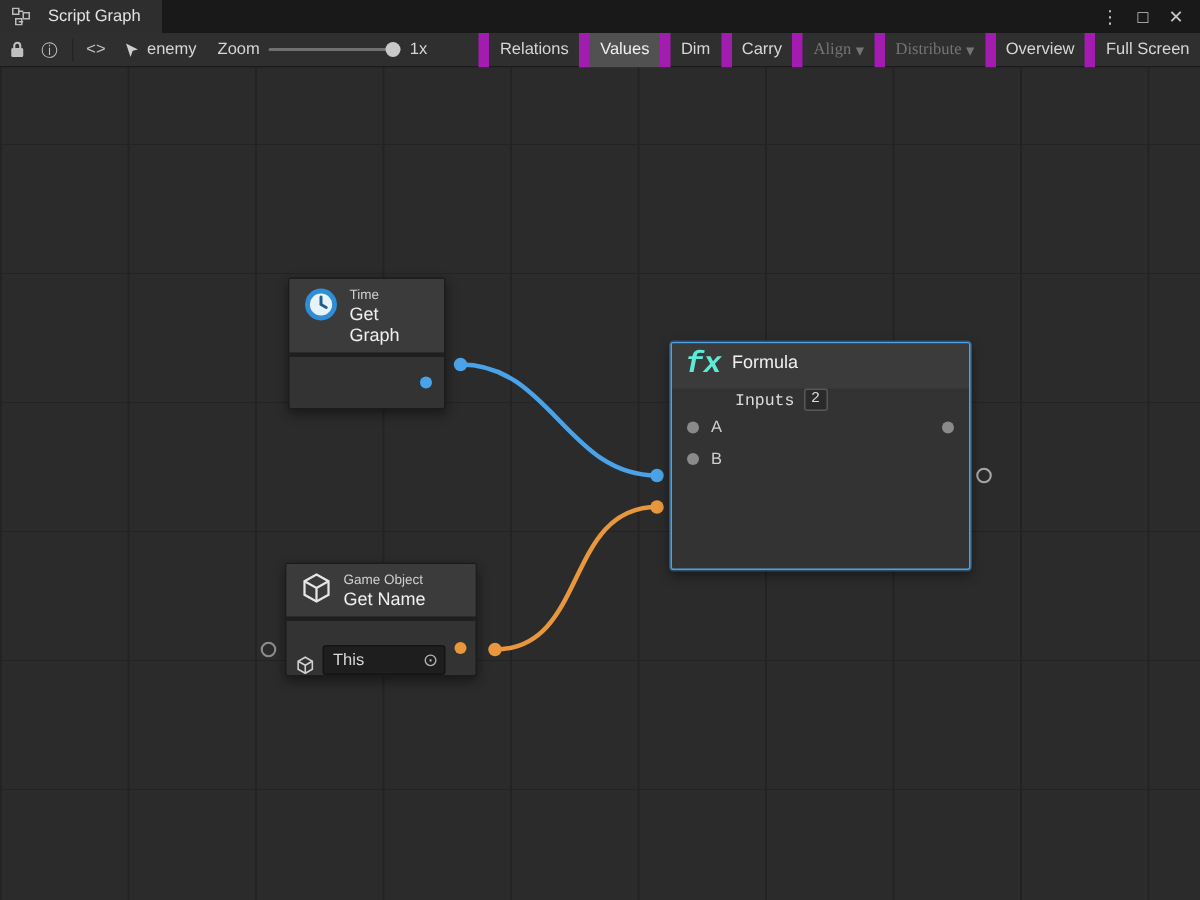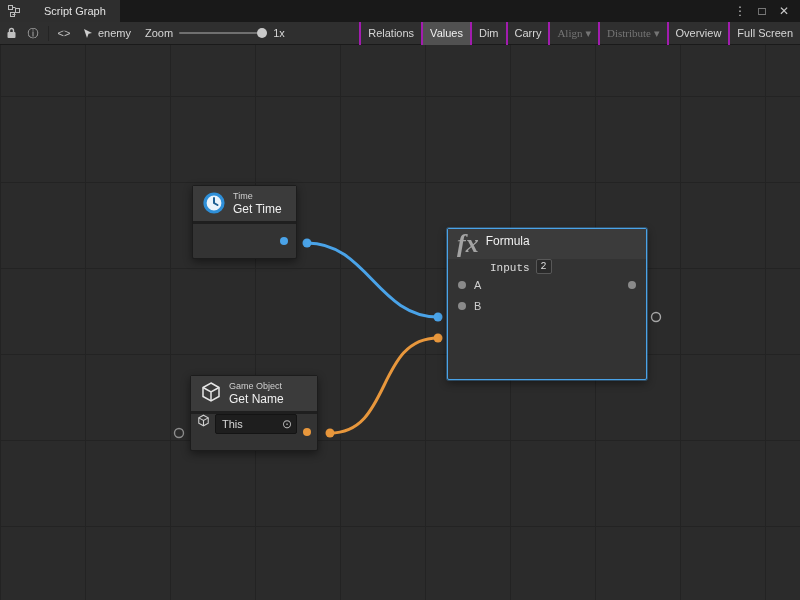--- a/index.html
+++ b/index.html
@@ -1,37 +1,37 @@
 <!DOCTYPE html>
 <html><head>
 <meta charset="utf-8">
 <style>
   * { margin:0; padding:0; box-sizing:border-box; }
   html,body { width:800px; height:600px; overflow:hidden; background:#2b2b2b;
     font-family:"Liberation Sans", sans-serif; color:#ddd; -webkit-font-smoothing:antialiased; }
 
   
   .titlebar { height:22px; background:#191919; display:flex; align-items:stretch; }
-  .tab { display:flex; align-items:center; gap:24px; background:#2e2e2e; padding:0 14px 0 8px;
+  .tab { display:flex; align-items:center; gap:12px; background:#2e2e2e; padding:0 14px 0 8px;
     font-size:11px; color:#e2e2e2; }
   .win-controls { margin-left:auto; display:flex; align-items:center; gap:2px; padding-right:6px; }
   .win-btn { width:20px; text-align:center; font-size:12px; color:#c8c8c8; cursor:default; }
 
   
   .toolbar { height:23px; background:#2f2f2f; border-bottom:1px solid #1a1a1a;
     display:flex; align-items:center; font-size:11px; color:#d6d6d6; }
   .tb-icon { width:22px; height:23px; display:flex; align-items:center; justify-content:center; color:#c0c0c0; }
   .tb-sep { width:1px; height:15px; background:#242424; margin:0 4px; }
   .graph-ind { display:flex; align-items:center; gap:4px; padding:0 8px; }
   .zoom-wrap { display:flex; align-items:center; gap:6px; padding:0 6px; }
   .zoom-track { position:relative; width:88px; height:2px; background:#707070; border-radius:1px; }
   .zoom-handle { position:absolute; right:0; top:50%; transform:translateY(-50%);
     width:10px; height:10px; border-radius:50%; background:#c9c9c9; }
   .tb-buttons { margin-left:auto; display:flex; height:23px; }
-  .tb-btn { display:flex; align-items:center; gap:3px; padding:0 7px; border-left:2px solid #a21caf;
+  .tb-btn { display:flex; align-items:center; gap:3px; padding:0 7px; border-left:7px solid #a21caf;
     color:#d6d6d6; white-space:nowrap; }
   .tb-btn.active { background:#515151; color:#f0f0f0; }
   .tb-btn.disabled { color:#757575;font-family:Liberation Serif, serif; }
 
   
   .canvas { position:relative; width:800px; height:555px; background-color:#2b2b2b;
     background-image:
       linear-gradient(to right, #232323 1px, transparent 1px),
       linear-gradient(to bottom, #232323 1px, transparent 1px);
     background-size:85px 86px, 85px 86px;
@@ -49,36 +49,36 @@
   .dot { width:8px; height:8px; border-radius:50%; display:inline-block; }
 
   
   .node-get-time { left:192px; top:140px; width:105px; }
   .node-get-time .node-body { position:relative; height:34px; }
   .node-get-time .out-dot { position:absolute; right:8px; top:13px; background:#4aa3e8; }
 
   
   .node-formula { left:447px; top:183px; width:200px; height:152px;
     border:1px solid #4aa3e8; box-shadow:0 0 0 1px rgba(74,163,232,.35), 0 3px 8px rgba(0,0,0,.45); }
-  .fx-glyph { font-family:Liberation Serif, serif; font-style:italic; font-weight:bold;
-    font-size:26px; color:#a3a3a3; line-height:20px; }
+  .fx-glyph { font-family:Liberation Mono, monospace; font-style:italic; font-weight:bold;
+    font-size:20px; color:#5eead4; line-height:20px; }
   .formula-field { margin:8px 8px 7px 42px; background:#2a2a2a; border:1px solid #585858;
     border-radius:2px; padding:2px 6px; font-size:11px; line-height:14px; color:#dcdcdc; min-height:32px; }
   .inputs-row { margin-left:42px; display:flex; align-items:flex-end; gap:6px; font-size:11px;font-family:Liberation Mono, monospace; }
   .inputs-count { width:16px; height:15px; background:#2a2a2a; border:1px solid #585858;
     border-radius:2px; font-size:10px; color:#dcdcdc; text-align:center; line-height:13px; }
   .port-row { display:flex; align-items:center; height:21px; padding:0 10px; font-size:11px; color:#cfcfcf; }
   .port-row:first-of-type { margin-top:7px; }
   .port-row .dot { background:#8a8a8a; }
   .port-row .label { margin-left:8px; }
   .port-row .dot-out { margin-left:auto; background:#8a8a8a; }
 
   
   .node-get-name { left:190px; top:330px; width:128px; }
-  .node-get-name .node-body { position:relative; height:36px; display:flex; align-items:flex-start;
+  .node-get-name .node-body { position:relative; height:36px; display:flex; align-items:flex-end;
     gap:5px; padding:0 20px 0 6px; }
   .this-dropdown { flex:1; height:20px; background:#1e1e1e; border:1px solid #141414; border-radius:2px;
     display:flex; align-items:center; font-size:11px; color:#d8d8d8; padding:0 4px 0 6px; }
   .picker-glyph { margin-left:auto; color:#b5b5b5; font-size:12px; }
   .node-get-name .out-dot { position:absolute; right:6px; top:14px; background:#e8973c; }
 
   svg { display:block; }
 </style>
 </head>
 <body>
@@ -176,21 +176,21 @@
   <div class="node node-get-time">
     <div class="node-header">
       <span>
         <svg width="24" height="24" viewBox="0 0 24 24">
           <circle cx="12" cy="12" r="9" fill="#e9f3fb" stroke="#2e8fd8" stroke-width="3.2"></circle>
           <path d="M12 7 V12 L15.5 14" fill="none" stroke="#1c5f93" stroke-width="2" stroke-linecap="round"></path>
         </svg>
       </span>
       <span>
         <div class="node-cat">Time</div>
-        <div class="node-title">Get Time</div>
+        <div class="node-title">Get Graph</div>
       </span>
     </div>
     <div class="node-divider"></div>
     <div class="node-body">
       <span class="dot out-dot"></span>
     </div>
   </div>
 
   <div class="node node-formula">
     <div class="node-header">

